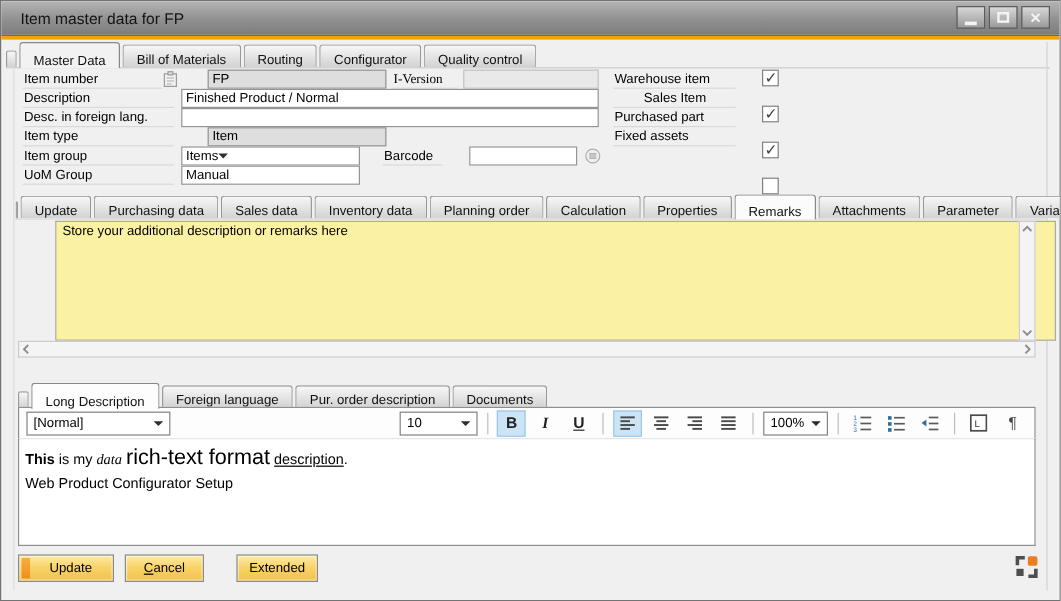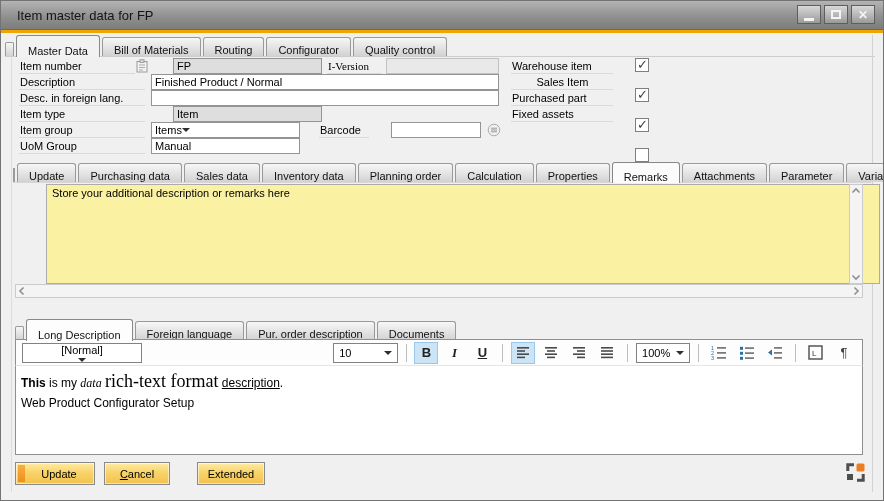--- a/index.html
+++ b/index.html
@@ -73,21 +73,21 @@
         border:1px solid transparent;font-size:13px;color:#222;}
   .tbtn.on{background:#CBE4F6;border-color:#9BC7E8;}
   .bold-b{font-weight:bold;}
   .italic-i{font-style:italic;font-family:"Liberation Serif",serif;font-weight:bold;}
   .under-u{text-decoration:underline;font-weight:bold;}
   .tsep{width:1px;height:18px;background:#BDBDBD;margin:0 4px;}
 
   .rich-line1{font-size:12px;color:#000;line-height:21px;white-space:nowrap;}
   .fmt-bold{font-weight:bold;}
   .fmt-italic{font-style:italic;font-family:"Liberation Serif",serif;}
-  .fmt-serif{font-family:Liberation Serif, serif;font-size:18px;}
+  .fmt-serif{font-family:Liberation Sans, sans-serif;font-size:18px;}
   .fmt-underline{text-decoration:underline;}
   .rich-line2{font-size:12px;color:#000;margin-top:2px;}
 
   
   .btn{position:absolute;top:461px;height:23px;border:1px solid #8A8A8A;
        background:linear-gradient(#FDEBA6,#F8D469 45%,#F2C14E);font-size:11px;color:#000;
        display:flex;align-items:center;justify-content:center;
        box-shadow:inset 0 0 0 1px rgba(255,255,255,.55);}
   .btn-update{left:14px;width:80px;padding-left:8px;}
   .btn-update::before{content:"";position:absolute;left:2px;top:2px;bottom:2px;width:7px;
@@ -270,21 +270,21 @@
       </div>
     <div class="tab">
         <span>Pur. order description</span>
       </div>
     <div class="tab">
         <span>Documents</span>
       </div>
   </div>
 
   <div class="toolbar">
-    <div class="combo" style="width:140px;flex-direction:column;">
+    <div class="combo" style="width:140px;">
       <span>[Normal]</span>
       <span class="arrow-down"></span>
     </div>
     <div class="combo" style="width:184px;margin-left:5px;margin-top:47px;">
       <span>Tahoma</span>
       <span class="arrow-down"></span>
     </div>
     <div class="combo" style="width:74px;margin-left:21px;">
       <span>10</span>
       <span class="arrow-down"></span>

